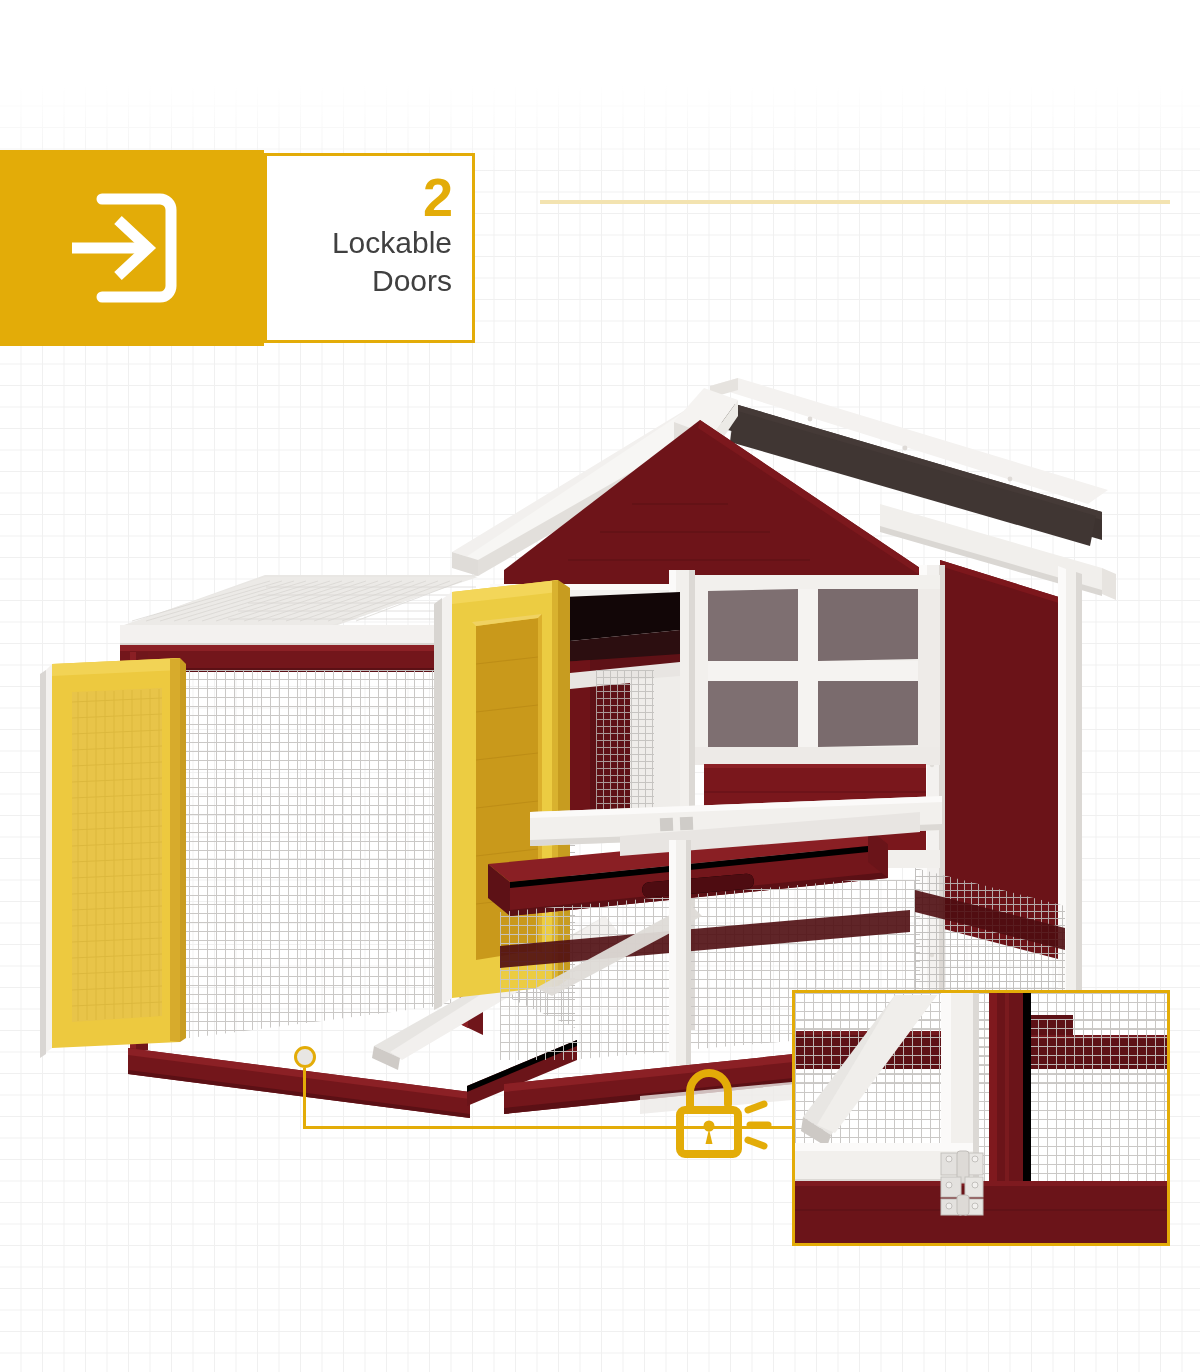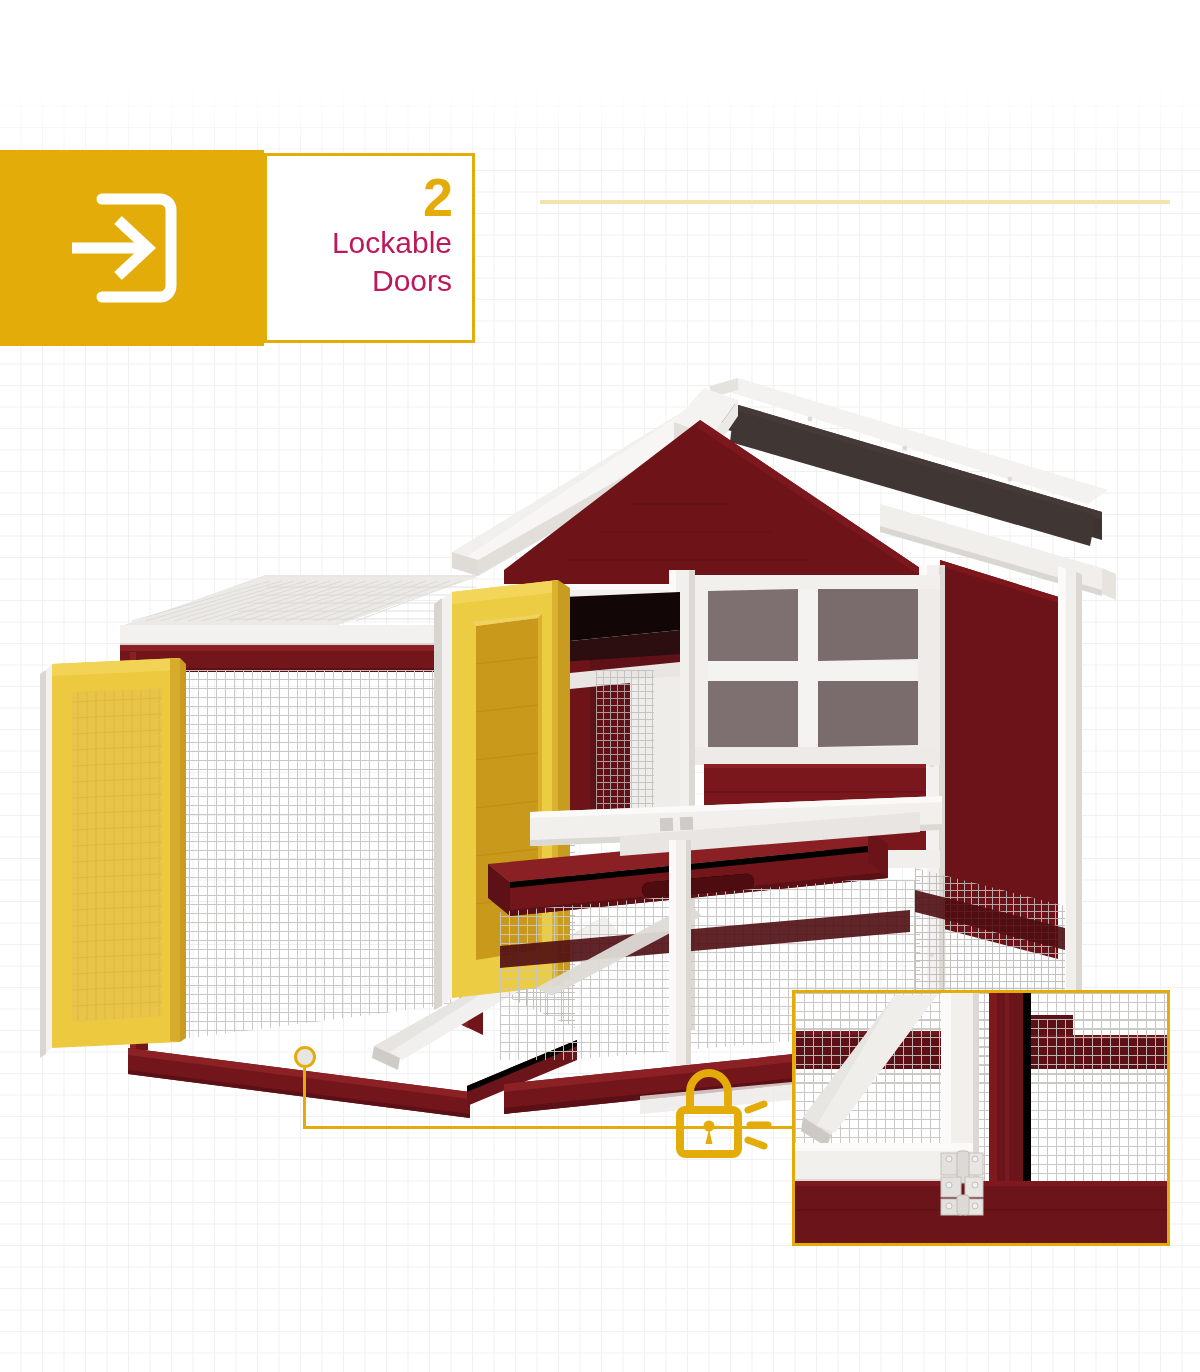--- a/index.html
+++ b/index.html
@@ -38,21 +38,21 @@
     background:#ffffff;border:3px solid #e3ac08;box-sizing:border-box;
   }
   #badge-text{
     position:absolute;right:20px;top:14px;width:auto;text-align:right;
   }
   #badge-number{
     font-size:54px;font-weight:bold;color:#e3ac08;line-height:54px;
     letter-spacing:-1px;
   }
   .badge-line{
-    font-size:30px;color:#be185d;line-height:38px;font-weight:300;
+    font-size:30px;color:#404040;line-height:38px;font-weight:300;
   }
 
   
   #headline-block{position:absolute;left:540px;top:178px;width:630px;}
   #headline{
     font-size:45px;font-weight:bold;color:#e3ac08;letter-spacing:0.5px;
     line-height:52px;text-align:right;white-space:nowrap;
   }
   #headline-rule{
     margin-top:22px;height:4px;background:#f3e3b0;width:100%;

